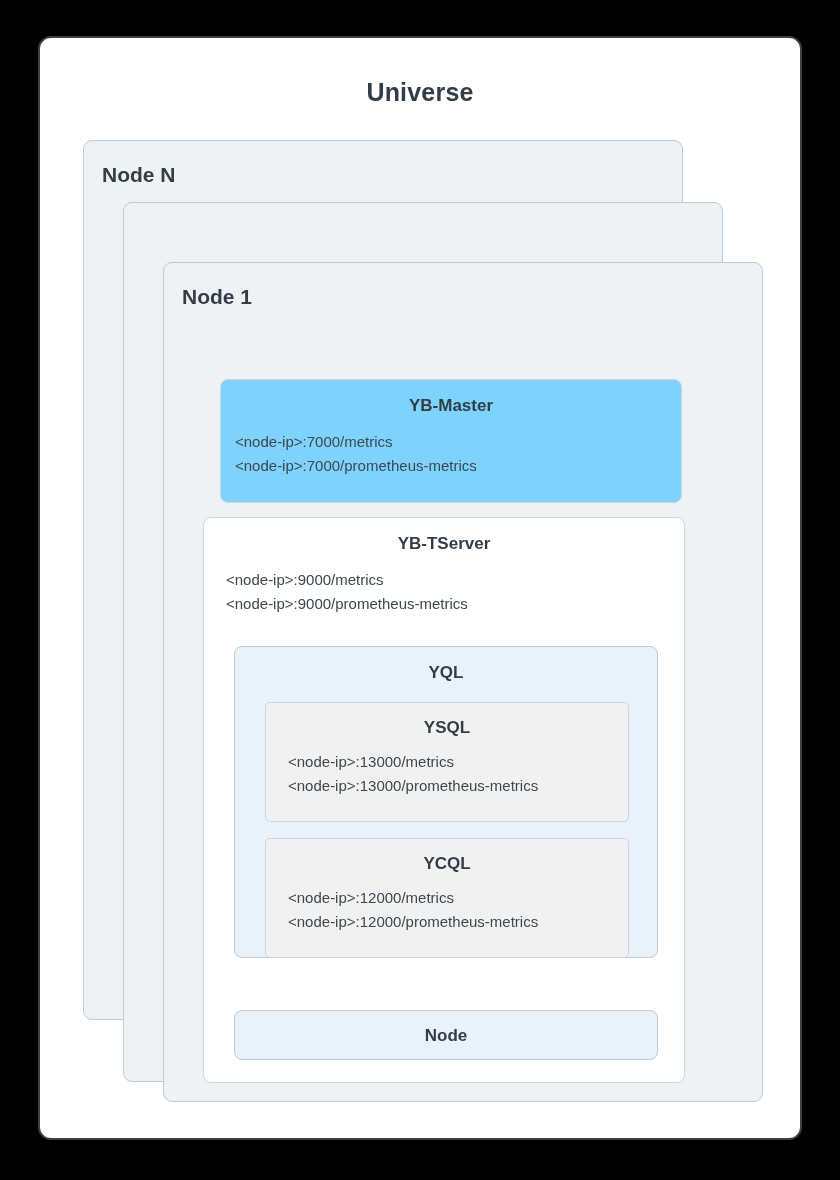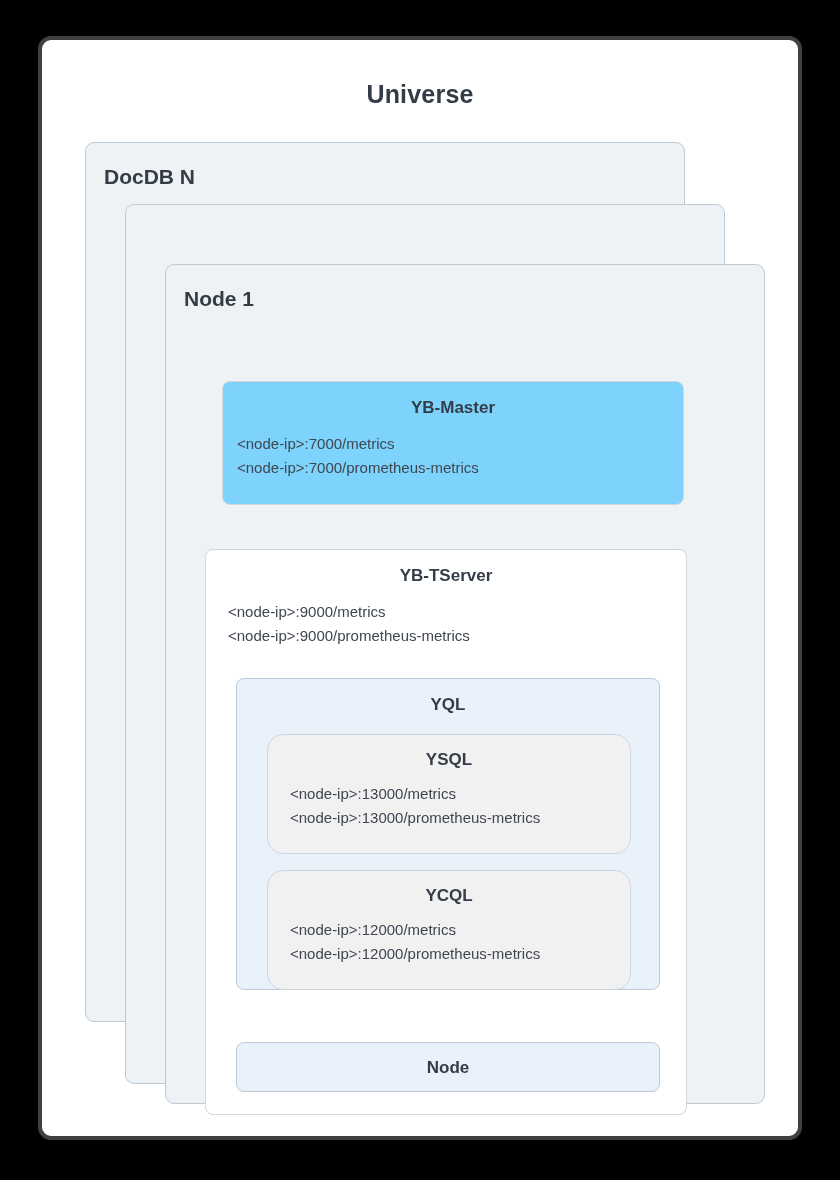--- a/index.html
+++ b/index.html
@@ -12,21 +12,21 @@
   }
 
   
   .universe-card {
     position: absolute;
     left: 38px;
     top: 36px;
     width: 764px;
     height: 1104px;
     background: #ffffff;
-    border: 4px solid #404040;
+    border: 2px solid #404040;
     border-radius: 13px;
   }
 
   .universe-title {
     position: absolute;
     left: 0;
     top: 40px;
     width: 100%;
     text-align: center;
     font-size: 25px;
@@ -112,21 +112,21 @@
     height: 124px;
     background: #7dd3fc;
     border: 1px solid #cdd7e0;
   }
   .yb-master .comp-title { margin-top: 16px; }
   .yb-master .comp-lines { margin-top: 14px; margin-left: 14px; }
 
   
   .yb-tserver {
     left: 39px;
-    top: 284px;
+    top: 254px;
     width: 482px;
     height: 566px;
     background: #ffffff;
     border: 1px solid #cdd7e0;
   }
   .yb-tserver .comp-title { margin-top: 16px; }
   .yb-tserver .comp-lines { margin-top: 14px; margin-left: 22px; }
 
   
   .yql {
@@ -136,21 +136,21 @@
     height: 312px;
     background: #e9f1fb;
     border: 1px solid #bdcad6;
   }
   .yql .comp-title { margin-top: 16px; }
 
   
   .inner-gray {
     background: #f1f1f2;
     border: 1px solid #cdd7e0;
-    border-radius: 16px;
+    border-radius: 5px;
   }
   .ysql {
     left: 30px;
     top: 55px;
     width: 364px;
     height: 120px;
   }
   .ycql {
     left: 30px;
     top: 191px;
@@ -174,21 +174,21 @@
   }
 </style>
 </head>
 <body>
 
 <div class="universe-card">
 
   <div class="universe-title">Universe</div>
 
   <div class="node-box node-n">
-    <div class="node-label">DocDB N</div>
+    <div class="node-label">Node N</div>
   </div>
 
   <div class="node-box node-dots">
     <div class="node-dots-label">...</div>
   </div>
 
   <div class="node-box node-1">
     <div class="node-label">Node 1</div>
 
     <div class="comp-box yb-master">

